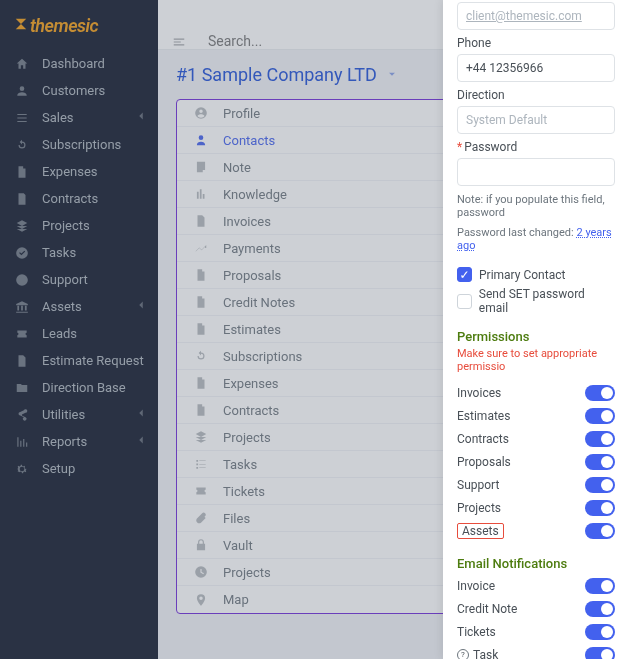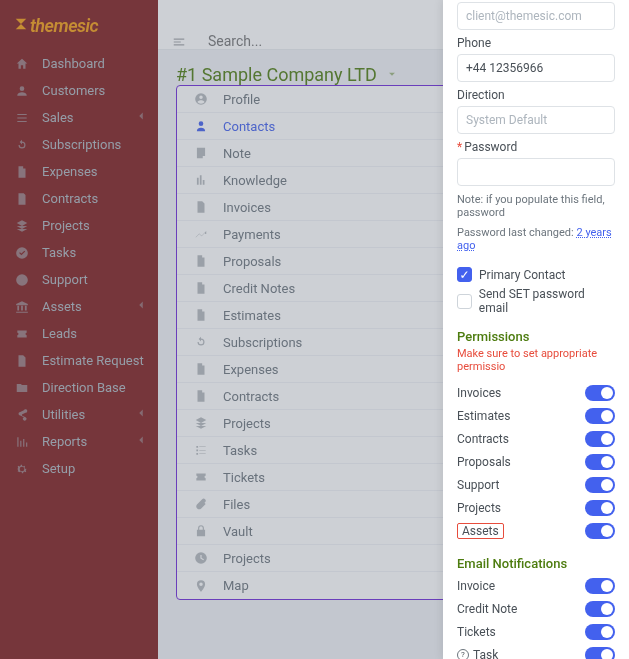--- a/index.html
+++ b/index.html
@@ -1,29 +1,29 @@
 <!DOCTYPE html>
 <html><head>
 <meta charset="utf-8">
 <style>
 *{margin:0;padding:0;box-sizing:border-box;font-family:-apple-system,BlinkMacSystemFont,"Segoe UI",Roboto,sans-serif}
 body{width:629px;height:659px;overflow:hidden;background:#f1f2f6;font-size:13px;color:#495057;position:relative}
-.sidebar{position:absolute;left:0;top:0;width:158px;height:659px;background:#7f1d1d;color:#adb5bd}
+.sidebar{position:absolute;left:0;top:0;width:158px;height:659px;background:#0f172a;color:#adb5bd}
 .logo{height:50px;display:flex;align-items:center;padding:0 14px}
 .logo-text{color:#f39c12;font-size:18px;font-weight:600;font-style:italic;letter-spacing:-.5px}
 .logo-icon{display:inline-block;margin-right:2px}
 .nav-item{height:27px;display:flex;align-items:center;padding:0 14px;cursor:pointer;position:relative}
 .nav-item .icon{width:16px;height:16px;margin-right:12px;display:inline-flex;align-items:center;justify-content:center;opacity:.6}
 .nav-item .label{flex:1;font-size:13px}
 .nav-item .chev{width:10px;opacity:.5}
 .topbar{position:absolute;left:158px;top:0;right:0;height:50px;background:#fff;display:flex;align-items:flex-end;padding:0 14px;border-bottom:1px solid #e9ecef}
 .burger{width:18px;height:14px;margin-right:18px;cursor:pointer;opacity:.5}
 .search{flex:1;border:none;outline:none;font-size:14px;color:#adb5bd;background:transparent}
 .main{position:absolute;left:158px;top:50px;right:0;bottom:0;padding:14px 18px;overflow:hidden}
-.page-title{font-size:18px;color:#4d7c0f;display:flex;align-items:flex-end}
+.page-title{font-size:18px;color:#1d4ed8;margin-bottom:14px;display:flex;align-items:flex-end}
 .page-title .chev{margin-left:8px;opacity:.5}
 .list{background:#fff;border:1px solid #6d28d9;border-radius:4px}
 .list-item{height:27px;display:flex;align-items:center;padding:0 16px;border-bottom:1px solid #f1f2f6;cursor:pointer;color:#6c757d}
 .list-item:last-child{border-bottom:none}
 .list-item .icon{width:16px;margin-right:14px;opacity:.5;display:inline-flex;align-items:center;justify-content:center}
 .list-item .label{flex:1}
 .list-item .count{color:#adb5bd;font-size:12px}
 .list-item.active{color:#4361ee}
 .list-item.active .icon{opacity:1}
 .panel{position:absolute;right:0;top:0;width:186px;height:659px;background:#fff;box-shadow:-2px 0 8px rgba(0,0,0,.08);padding:8px 14px 0 14px;overflow:hidden}
@@ -404,21 +404,21 @@
         </span>
       <span class="label">Map</span>
 
     </div>
     </div>
 </div>
 
 <div class="overlay"></div>
 
 <div class="panel">
-  <input class="field-input" style="margin-top: -6px; color: rgb(173, 181, 189);" value="client@themesic.com">
+  <input class="field-input" style="margin-top: -6px; color: rgb(173, 181, 189); text-decoration: underline;" value="client@themesic.com">
 
   <div class="field-label">Phone</div>
   <input class="field-input" value="+44 12356966" style="">
 
   <div class="field-label">Direction</div>
   <input class="field-input" placeholder="System Default" style="">
 
   <div class="field-label"><span class="req">*</span><span>Password</span></div>
   <input class="field-input" type="password" style="">
   <div class="note">Note: if you populate this field, password</div>

